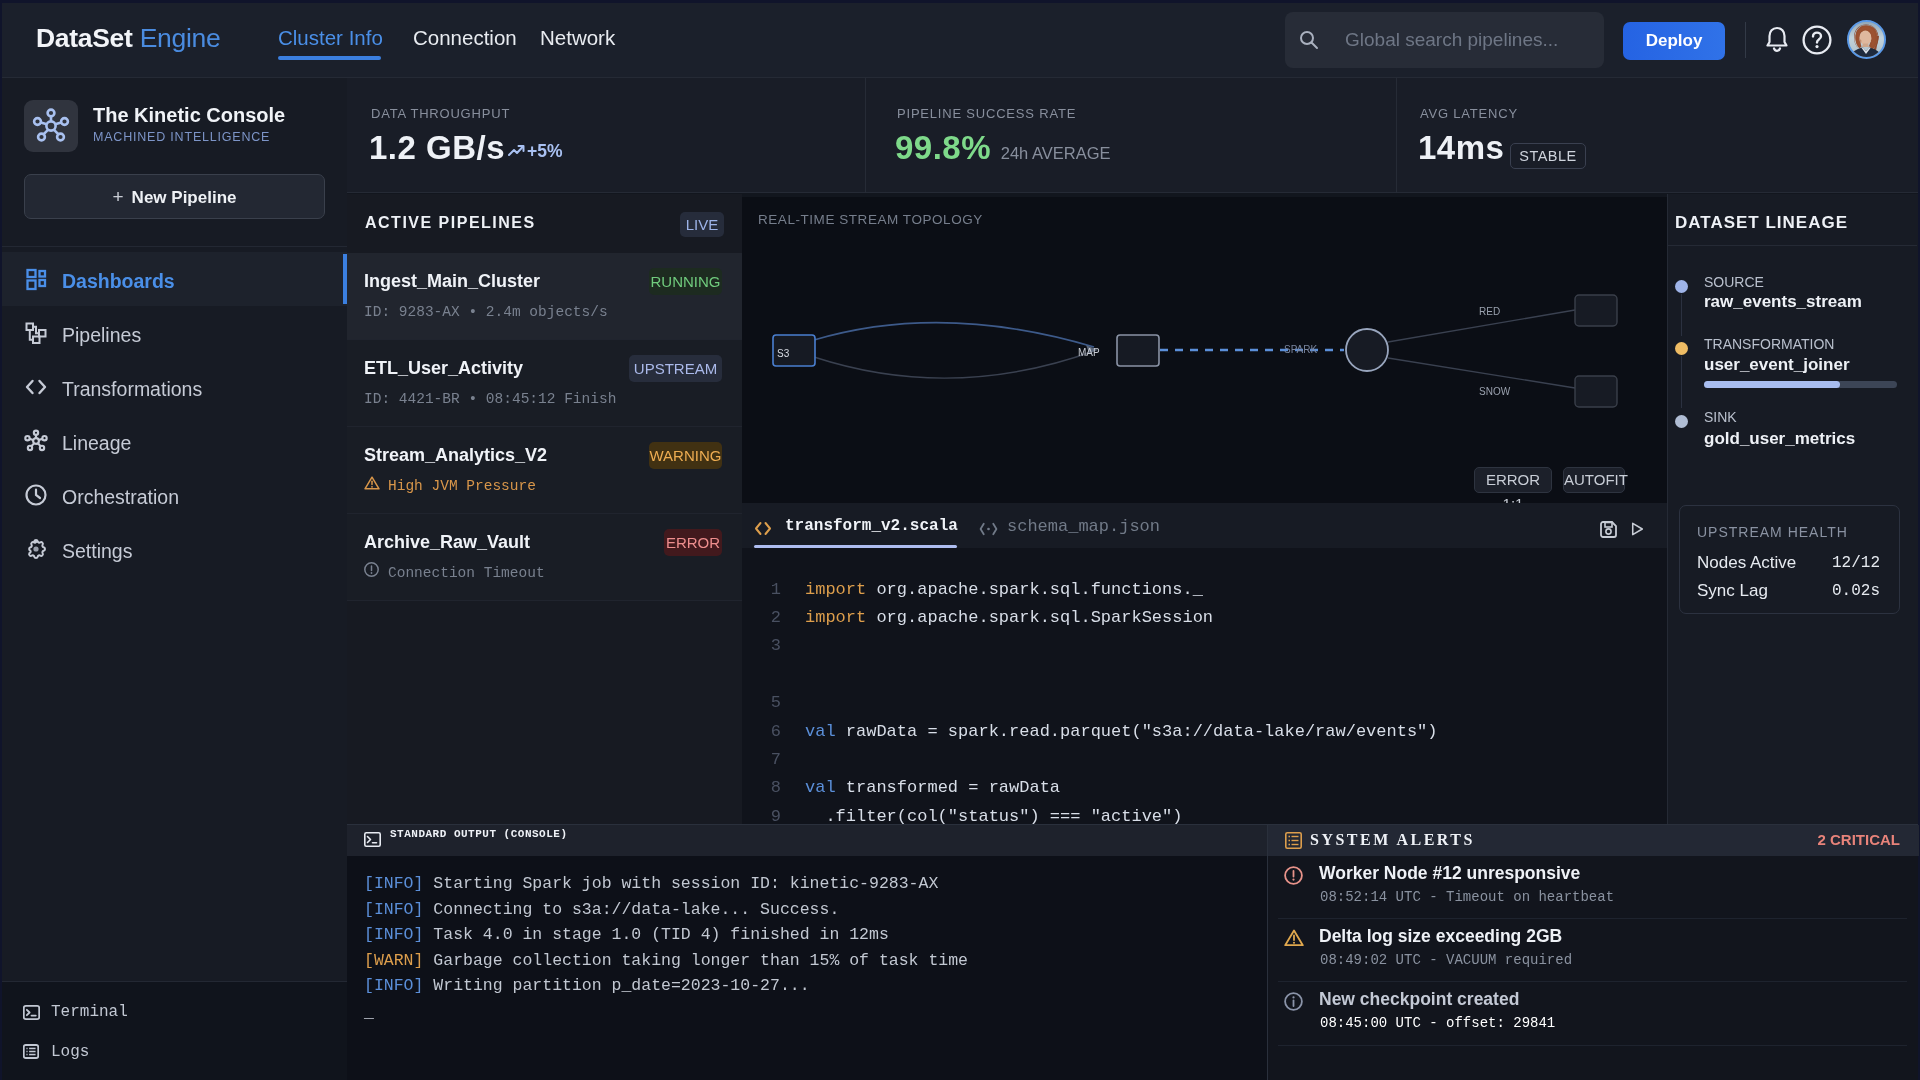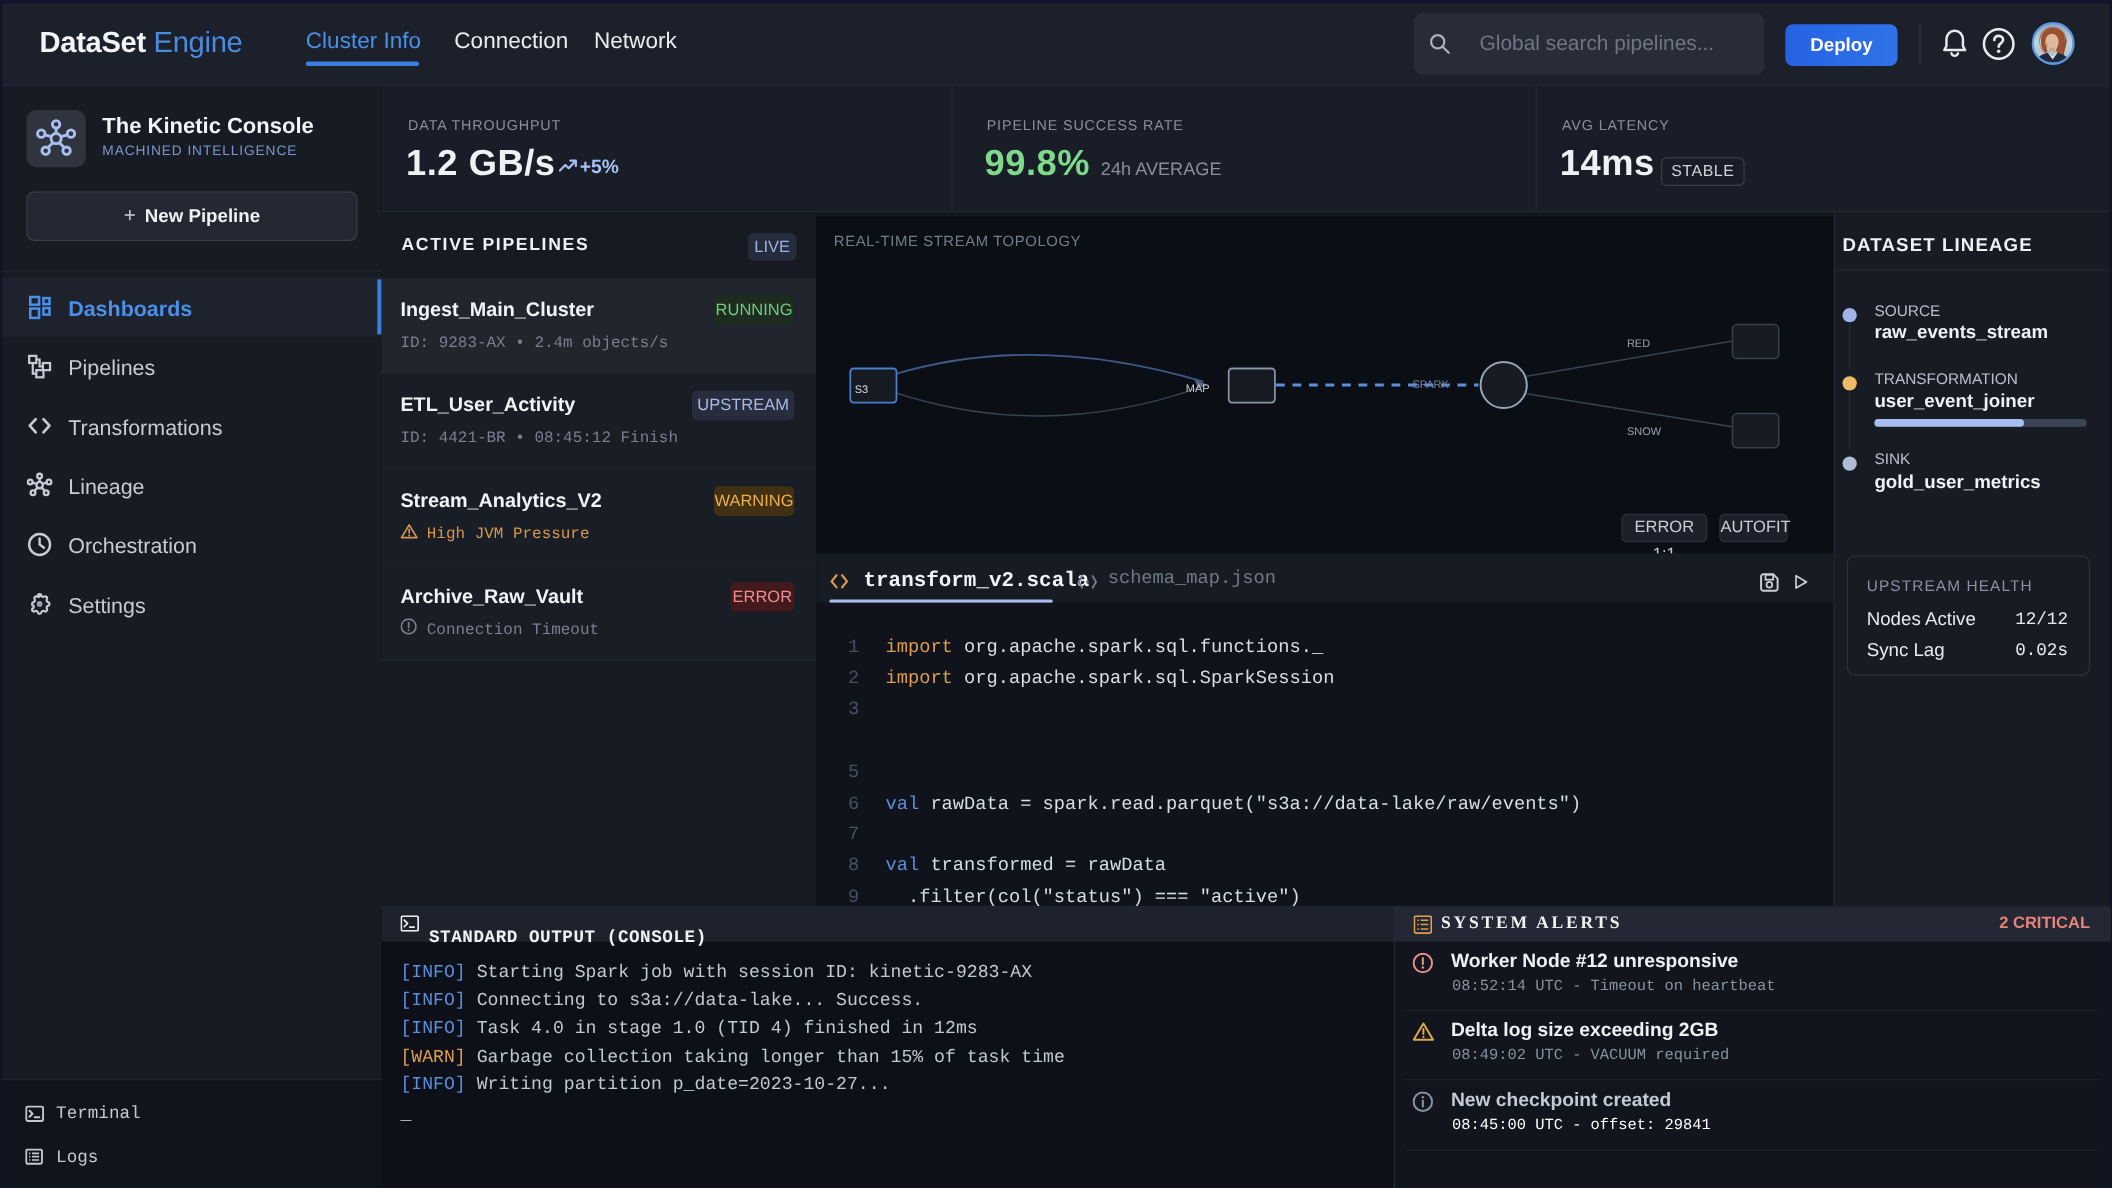--- a/index.html
+++ b/index.html
@@ -339,21 +339,21 @@
     <div class="tbtn" style="left:821px;width:62px;">AUTOFIT</div>
   </div>
 
   <div id="tabs">
     <svg style="position:absolute;left:12px;top:18px;" width="18" height="15" viewBox="0 0 18 15">
         <g fill="none" stroke="#dd9e4c" stroke-width="2" stroke-linecap="round" stroke-linejoin="round">
           <path d="M6.5 2 L2 7.5 L6.5 13"></path>
           <path d="M11.5 2 L16 7.5 L11.5 13"></path>
         </g>
       </svg>
-    <span style="position:absolute;left:43px;top:14px;font-family:'Liberation Mono',monospace;font-size:19px;font-weight:bold;color:#f0f3f8;">transform_v2.scala</span>
+    <span style="position:absolute;left:43px;top:14px;font-family:'Liberation Mono',monospace;font-size:16px;font-weight:bold;color:#f0f3f8;">transform_v2.scala</span>
     <div style="position:absolute;left:12px;top:42px;width:203px;height:3px;background:#aebdf0;border-radius:2px;"></div>
     <svg style="position:absolute;left:237px;top:18px;" width="19" height="16" viewBox="0 0 18 15">
         <g fill="none" stroke="#717a88" stroke-width="1.7" stroke-linecap="round" stroke-linejoin="round">
           <path d="M4.5 2.5 L1.5 7.5 L4.5 12.5"></path>
           <path d="M13.5 2.5 L16.5 7.5 L13.5 12.5"></path>
         </g>
         <circle cx="9" cy="7.5" r="1.3" fill="#717a88"></circle>
       </svg>
     <span style="position:absolute;left:265px;top:14px;font-family:'Liberation Mono',monospace;font-size:17px;color:#717a88;">schema_map.json</span>
     <svg style="position:absolute;left:857px;top:17px;" width="19" height="19" viewBox="0 0 19 19">
@@ -377,21 +377,21 @@
     <div class="cl" style="top:259px;"><span class="ln">9</span>  .filter(col("status") === "active")</div>
   </div>
 
   <div id="console">
     <div id="conhead">
       <svg style="position:absolute;left:17px;top:7px;" width="17" height="15" viewBox="0 0 17 15">
           <rect x="0.8" y="0.8" width="15.4" height="13.4" rx="1.5" fill="none" stroke="#e8ebf2" stroke-width="1.6"></rect>
           <path d="M3.5 4.5 L6.5 7.5 L3.5 10.5" fill="none" stroke="#e8ebf2" stroke-width="1.6" stroke-linecap="round" stroke-linejoin="round"></path>
           <line x1="8.5" y1="10.8" x2="12.5" y2="10.8" stroke="#e8ebf2" stroke-width="1.6" stroke-linecap="round"></line>
         </svg>
-      <span style="position:absolute;left:43px;top:18px;font-size:16px;font-weight:bold;letter-spacing:0.5px;color:#eef1f6;font-family:'Liberation Mono',monospace;">STANDARD OUTPUT (CONSOLE)</span>
+      <span style="position:absolute;left:43px;top:3px;font-size:11px;font-weight:bold;letter-spacing:0.5px;color:#eef1f6;font-family:'Liberation Mono',monospace;">STANDARD OUTPUT (CONSOLE)</span>
     </div>
     <div class="logline" style="top:49px;"><span class="linfo">[INFO]</span> Starting Spark job with session ID: kinetic-9283-AX</div>
     <div class="logline" style="top:75px;"><span class="linfo">[INFO]</span> Connecting to s3a://data-lake... Success.</div>
     <div class="logline" style="top:100px;"><span class="linfo">[INFO]</span> Task 4.0 in stage 1.0 (TID 4) finished in 12ms</div>
     <div class="logline" style="top:126px;"><span class="lwarn">[WARN]</span> Garbage collection taking longer than 15% of task time</div>
     <div class="logline" style="top:151px;"><span class="linfo">[INFO]</span> Writing partition p_date=2023-10-27...</div>
     <div class="logline" style="top:178px;">_</div>
   </div>
 
   <div id="rightcol">

